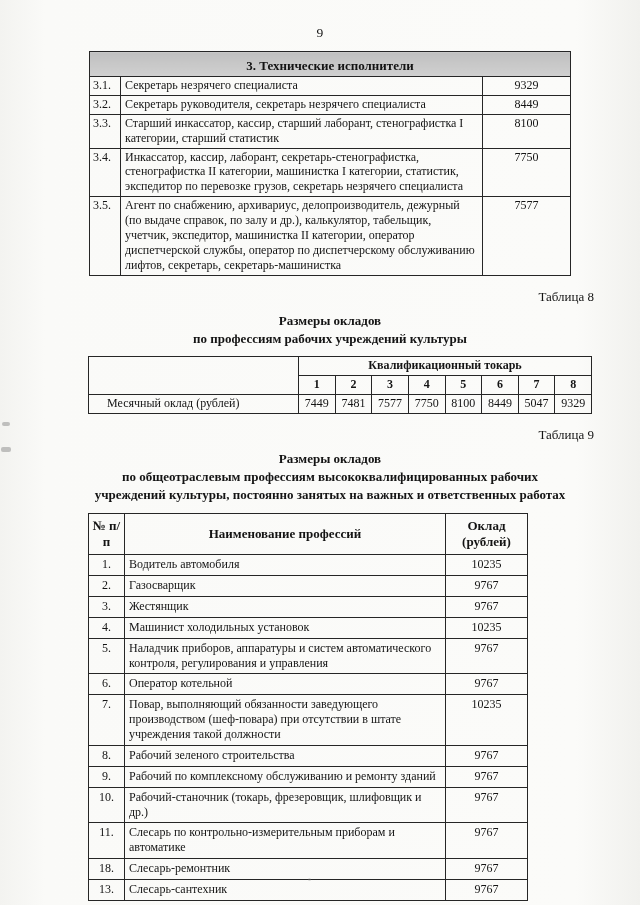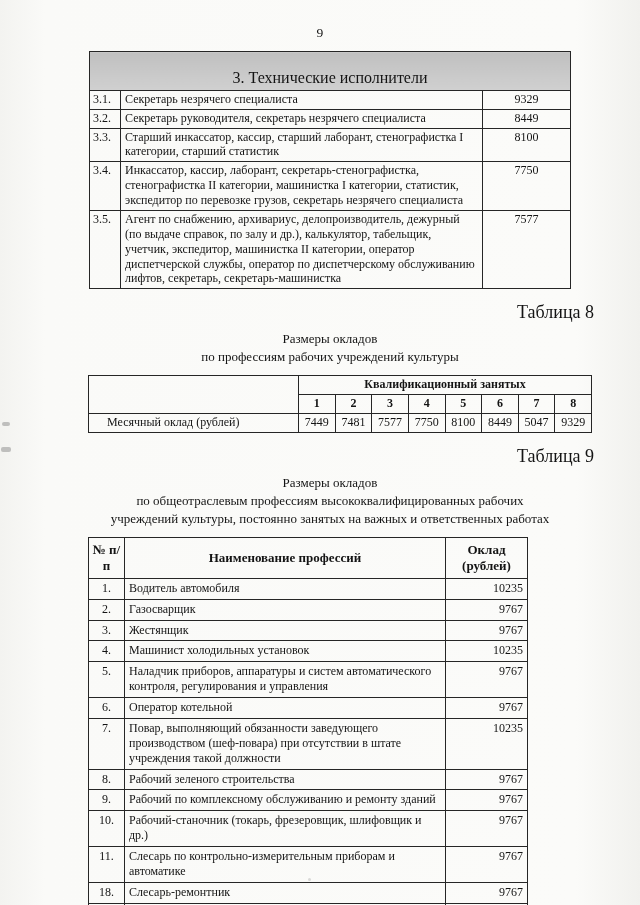--- a/index.html
+++ b/index.html
@@ -28,40 +28,40 @@
     font-size: 12px;
     line-height: 1.24;
     padding: 1px 4px 2px 4px;
     vertical-align: top;
     overflow: hidden;
   }
   .t-staff { width: 482px; margin: 10px 0 0 89px; }
   .sect {
     background: linear-gradient(180deg, #c0c0c0, #d0d0d0);
     text-align: center;
-    font-weight: normal;
-    font-size: 16px;
-    padding-top: 16px; padding-bottom: 2px;
+    font-weight: bold;
+    font-size: 13px;
+    padding-top: 6px; padding-bottom: 2px;
   }
   .c-num { padding-left: 3px; }
   .c-sal { text-align: center; }
-  .tbl-label { margin-top: 13px; padding-right: 46px; text-align: right; font-size: 18px; }
-  .title { margin-top: 7px; text-align: center; font-weight: normal; font-size: 13px; line-height: 1.38; width: 504px; margin-left: 78px; }
+  .tbl-label { margin-top: 13px; padding-right: 46px; text-align: right; font-size: 13px; }
+  .title { margin-top: 7px; text-align: center; font-weight: bold; font-size: 13px; line-height: 1.38; width: 504px; margin-left: 78px; }
   .t-grades { width: 504px; margin: 9px 0 0 88px; }
   .t-grades td { text-align: center; padding: 1px 2px 2px; }
   .t-grades .g-label { text-align: left; padding-left: 18px; }
   .t-grades .g-head, .t-grades .g-num { font-weight: bold; }
   .t-prof { width: 440px; margin: 9px 0 0 88px; }
   .t-prof td { padding-top: 2px; padding-bottom: 3px; }
   .t-prof .head td {
     font-weight: bold; text-align: center; vertical-align: middle;
     font-size: 13px; padding: 4px 2px;
   }
   .p-num { text-align: center; }
-  .p-sal { text-align: right; }
+  .p-sal { text-align: center; }
   .artifact { position: absolute; background: #8a8a8a; opacity: .5; border-radius: 2px; }
   .a1 { left: 2px;  top: 422px; width: 8px; height: 4px; }
   .a2 { left: 1px;  top: 447px; width: 10px; height: 5px; }
   .a3 { left: 308px; top: 878px; width: 3px; height: 3px; opacity: .3; }
 </style>
 </head>
 <body>
 
 <div class="sheet">
 
@@ -112,21 +112,21 @@
   </div>
 
   <table class="t-grades">
     <colgroup>
         <col style="width:210px">
         <col span="8">
       </colgroup>
     <tbody>
       <tr>
         <td rowspan="2" class="g-blank"></td>
-        <td colspan="8" class="g-head">Квалификационный занятых</td>
+        <td colspan="8" class="g-head">Квалификационный токарь</td>
       </tr>
       <tr>
         <td class="g-num">1</td>
         <td class="g-num">2</td>
         <td class="g-num">3</td>
         <td class="g-num">4</td>
         <td class="g-num">5</td>
         <td class="g-num">6</td>
         <td class="g-num">7</td>
         <td class="g-num">8</td>

